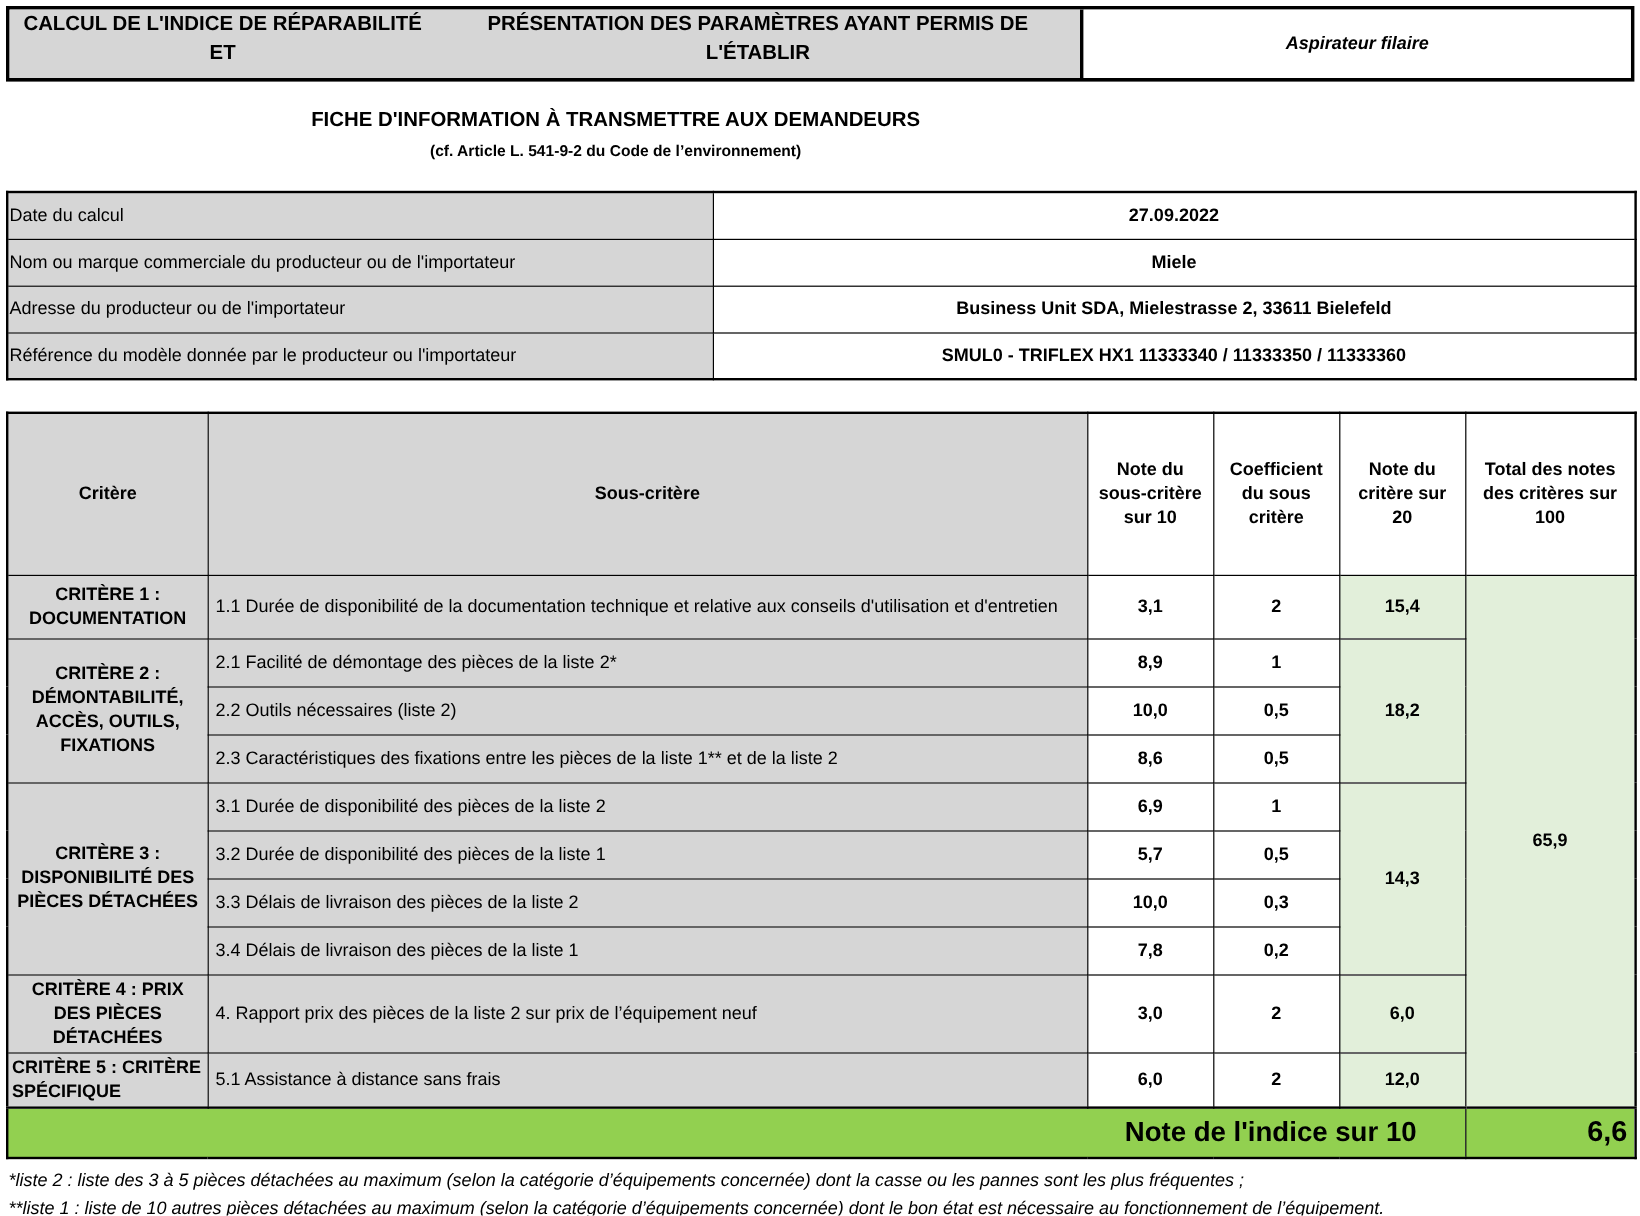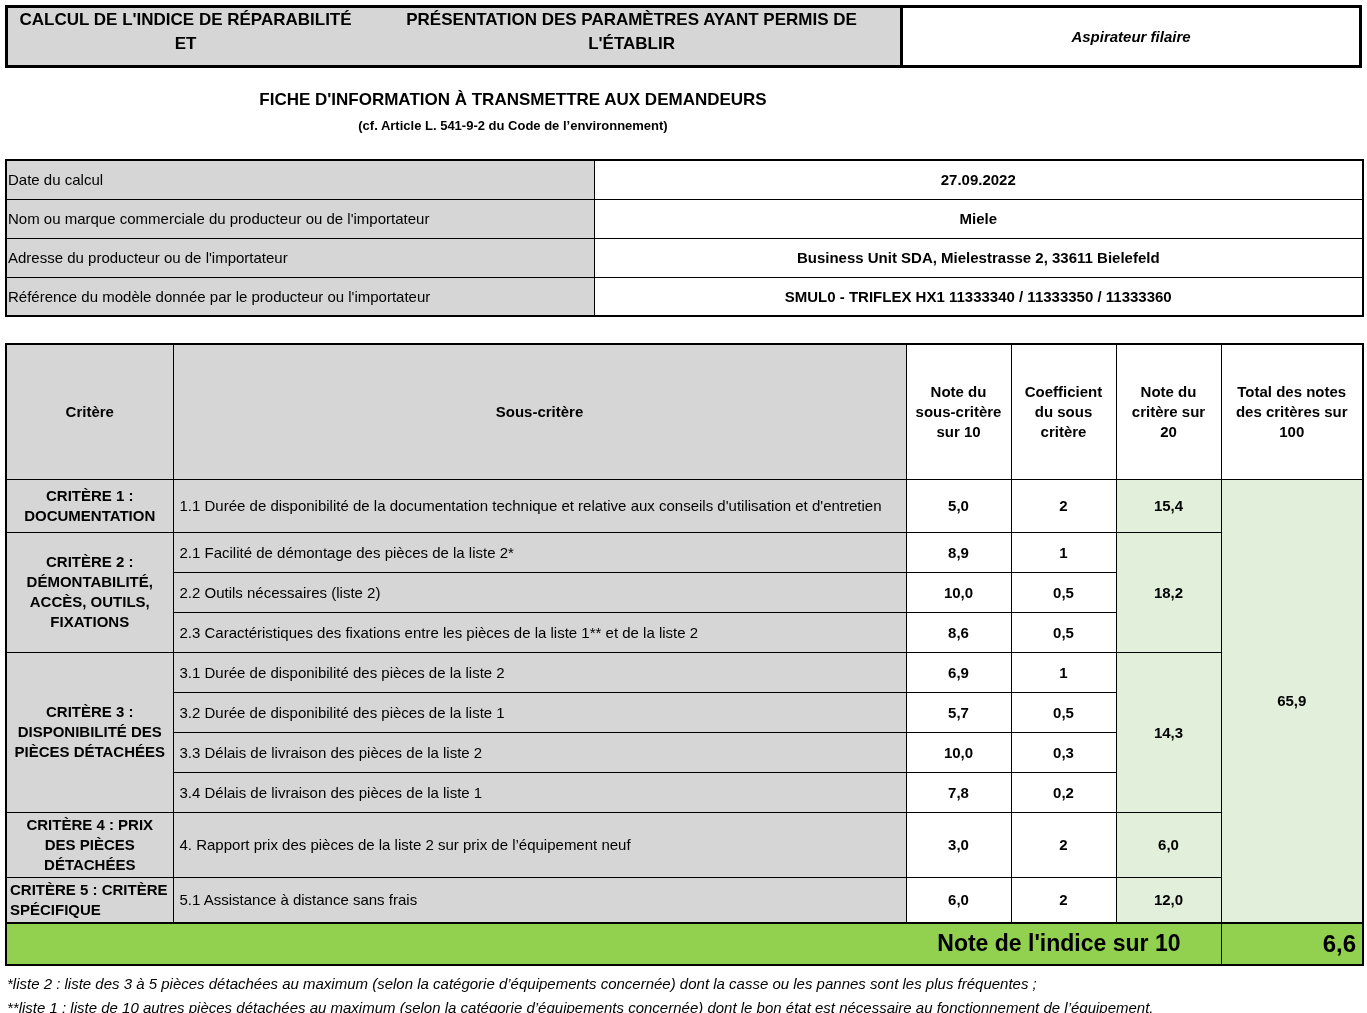--- a/index.html
+++ b/index.html
@@ -203,21 +203,21 @@
         <th>Coefficient du sous critère</th>
         <th>Note du critère sur 20</th>
         <th>Total des notes des critères sur 100</th>
       </tr>
     </thead>
     <tbody>
 
       <tr class="row-tall">
         <td class="critere">CRITÈRE 1 : DOCUMENTATION</td>
         <td class="sub">1.1 Durée de disponibilité de la documentation technique et relative aux conseils d'utilisation et d'entretien</td>
-        <td class="note">5,0</td>
+        <td class="note">3,1</td>
         <td class="coef">2</td>
         <td class="note20">15,4</td>
         <td class="total" rowspan="10">65,9</td>
       </tr>
 
       <tr>
         <td class="critere" rowspan="3">CRITÈRE 2 : DÉMONTABILITÉ, ACCÈS, OUTILS, FIXATIONS</td>
         <td class="sub">2.1 Facilité de démontage des pièces de la liste 2*</td>
         <td class="note">8,9</td>
         <td class="coef">1</td>

